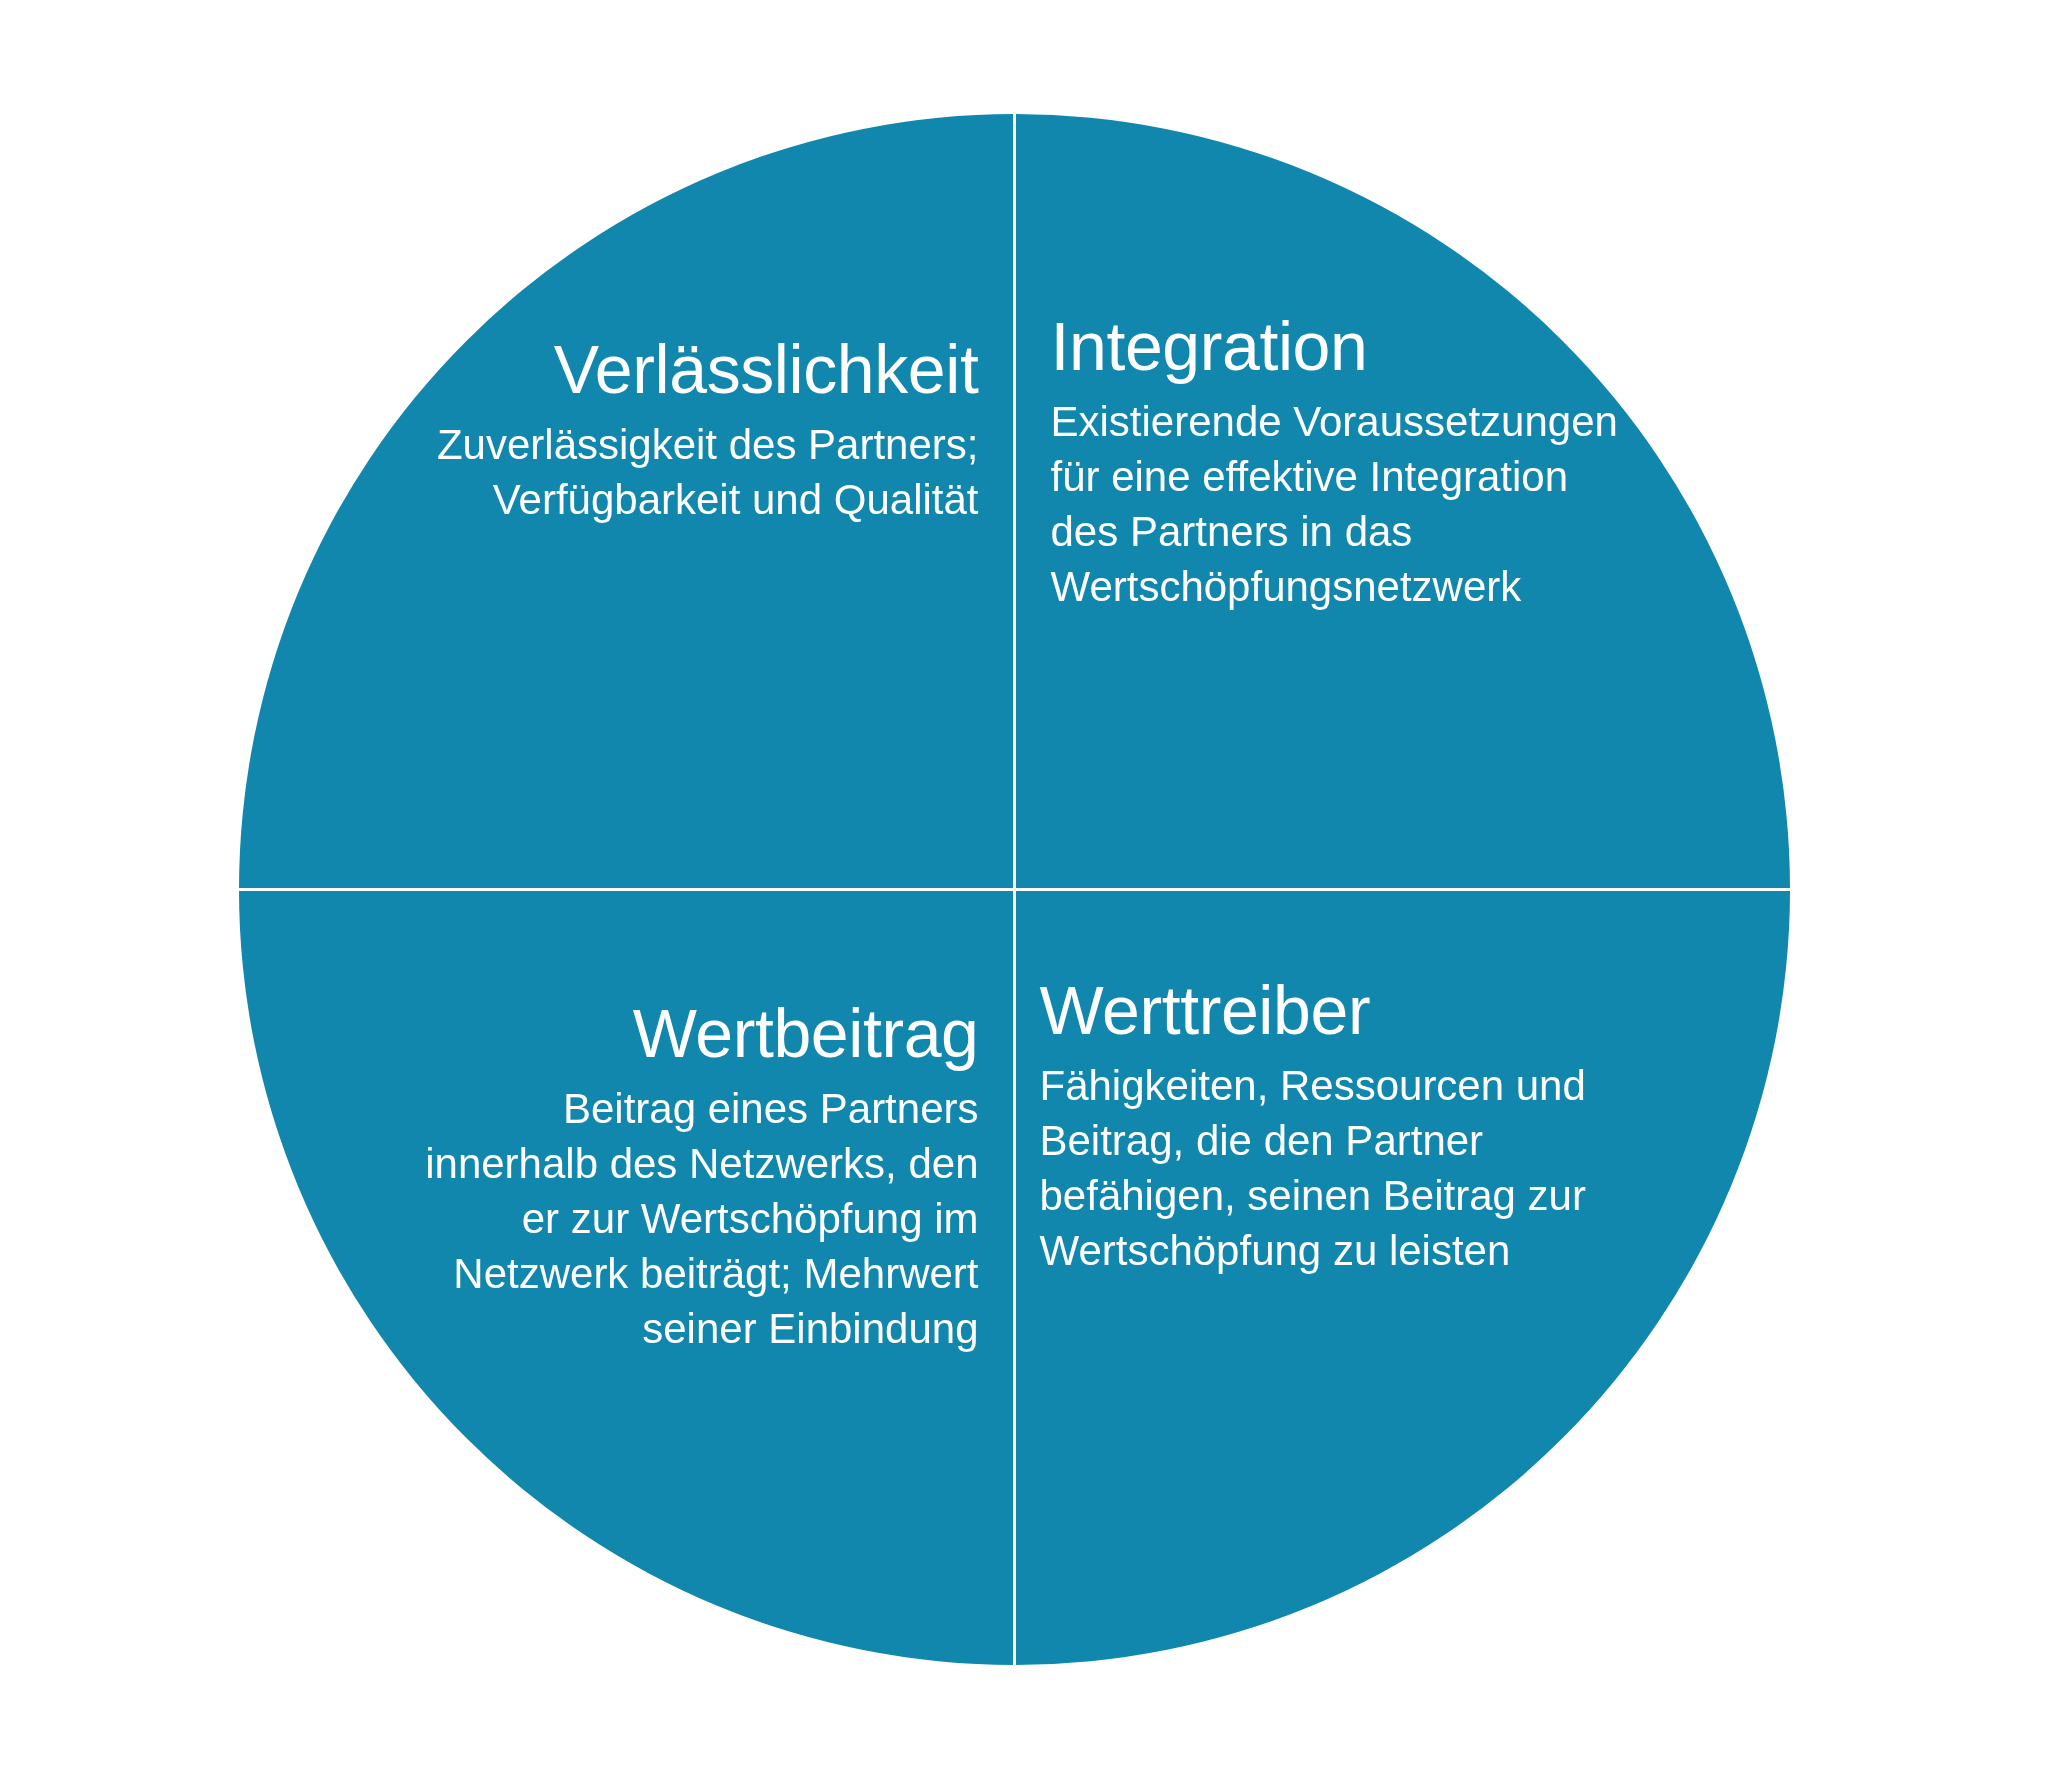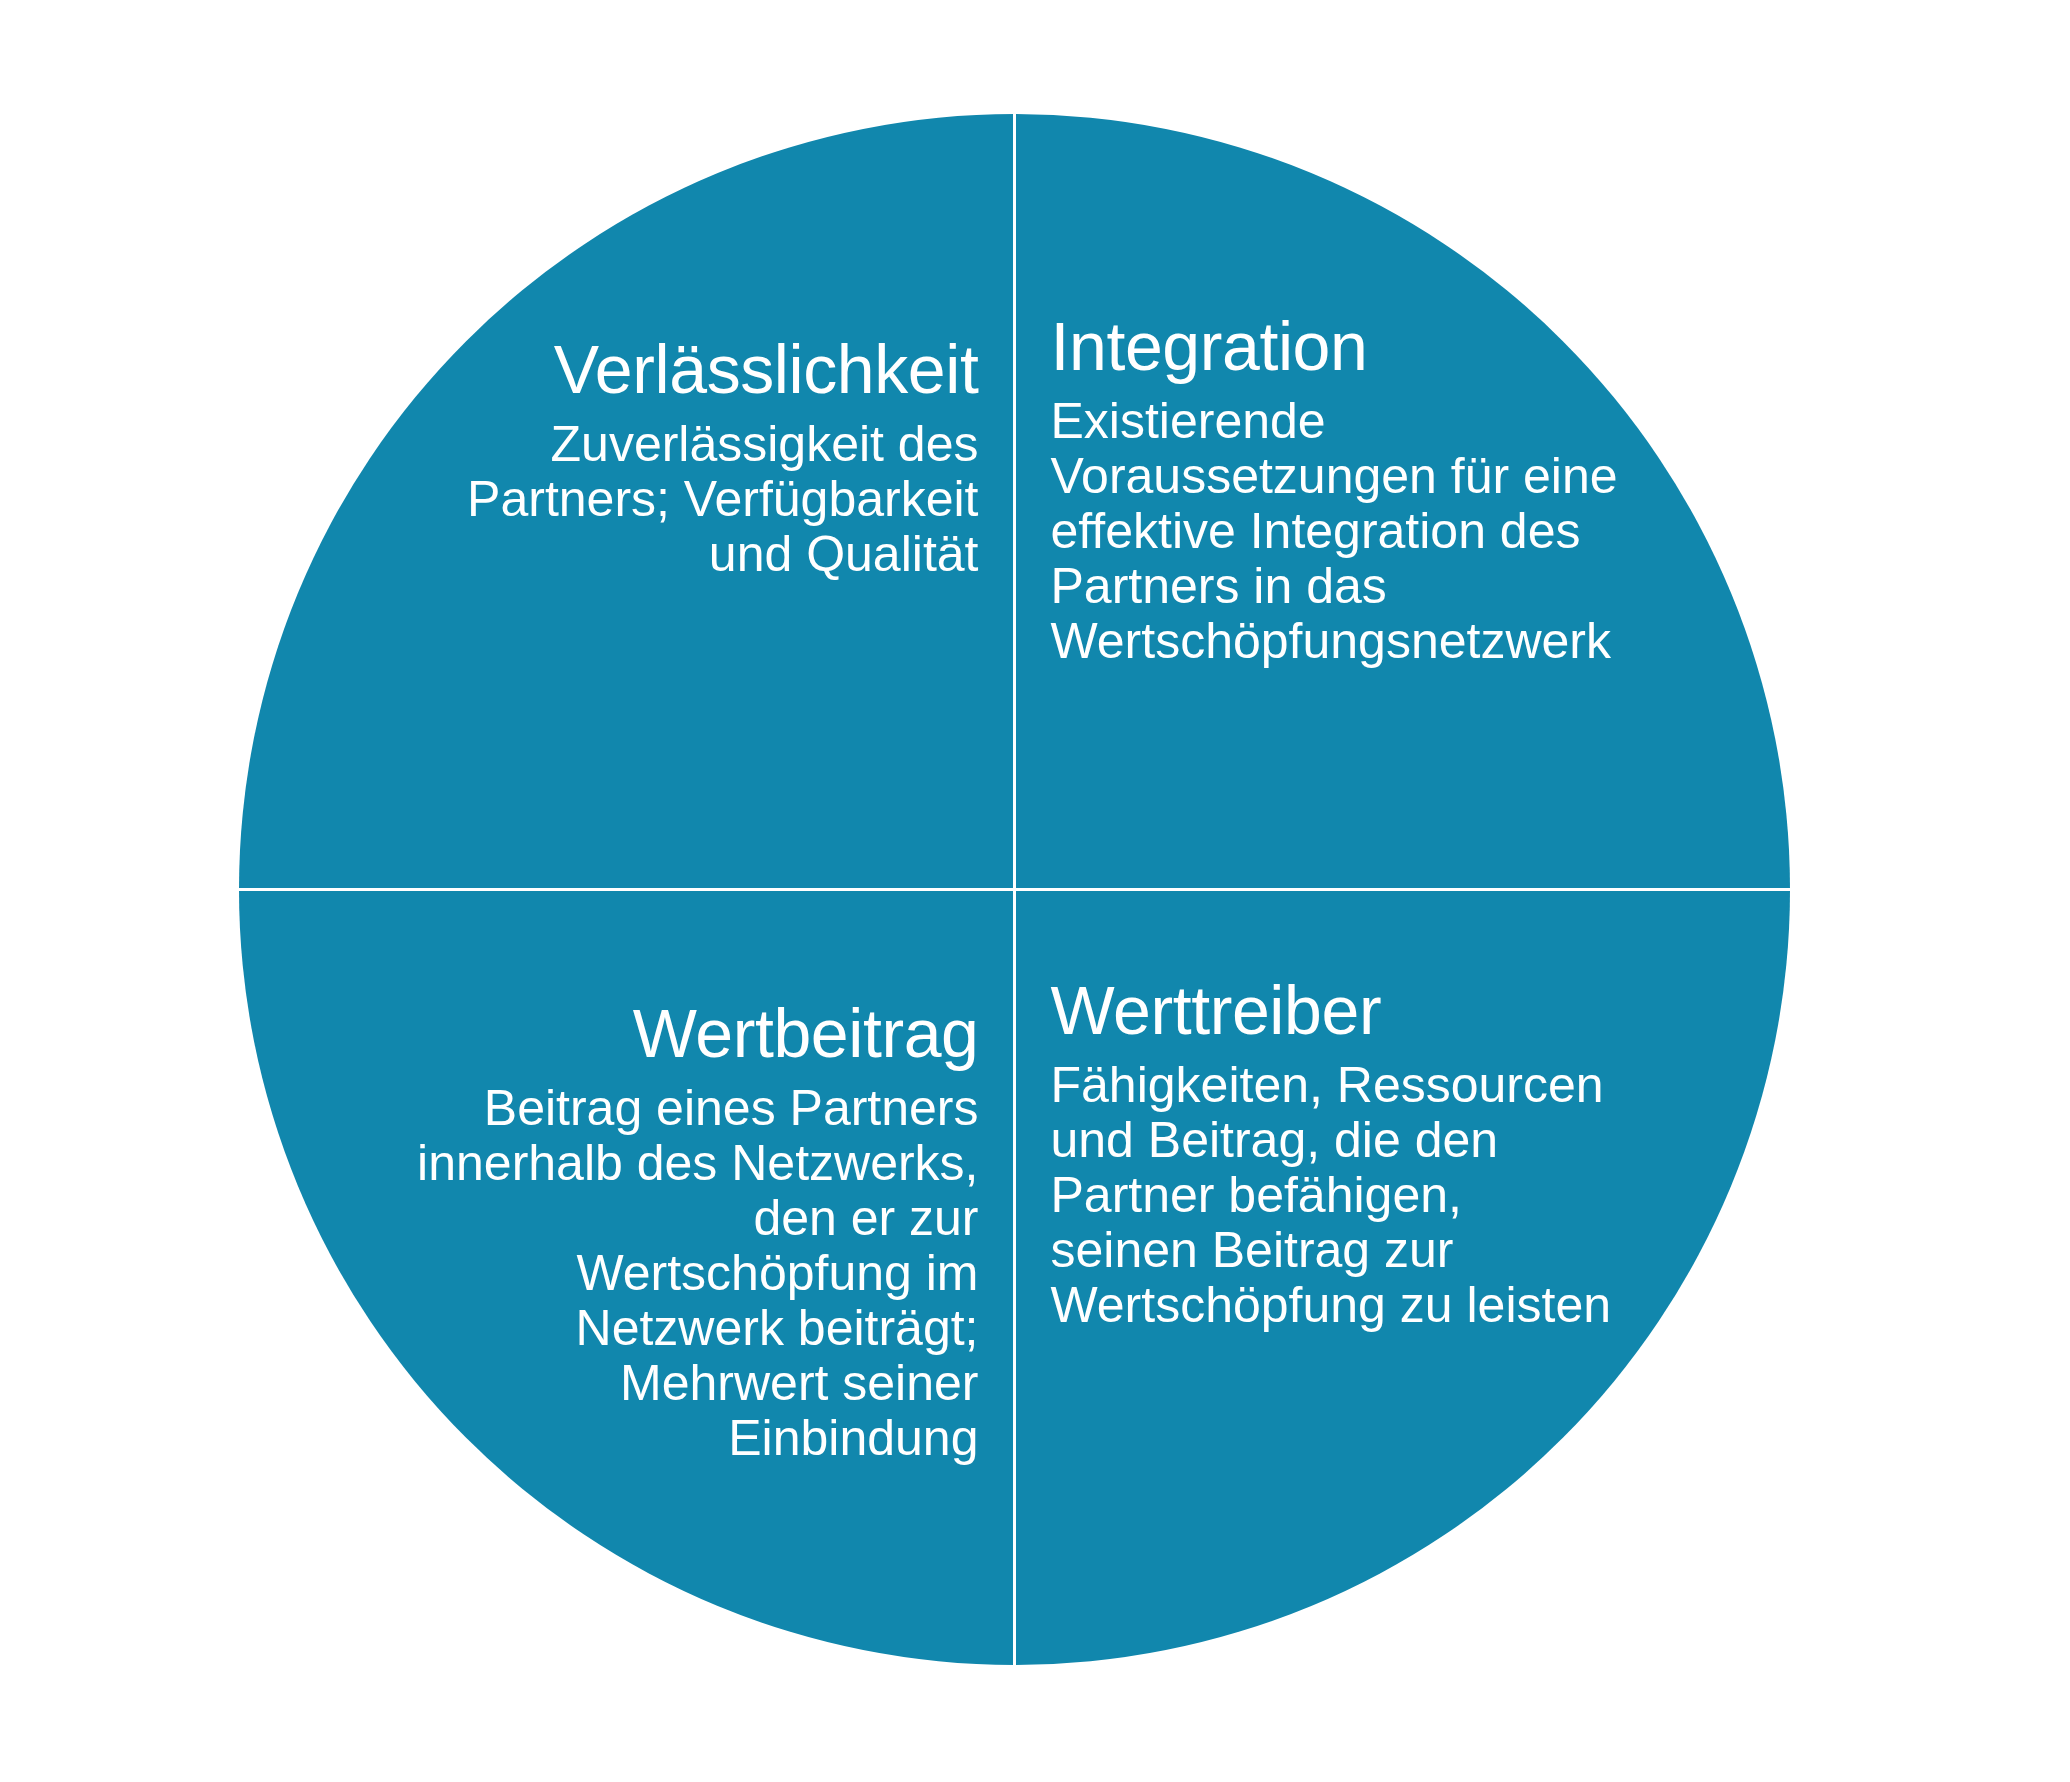--- a/index.html
+++ b/index.html
@@ -86,35 +86,35 @@
     left: 36px;
     top: 194px;
   }
   
   .q-bl .block {
     right: 36px;
     top: 82px;
   }
   
   .q-br .block {
-    left: 36px;
+    left: 25px;
     top: 82px;
   }
 
   .q-title {
     font-size: 68px;
     line-height: 77px;
     font-weight: 400;
     letter-spacing: -0.4px;
     margin: 0 0 9px 0;
     white-space: nowrap;
   }
 
   .q-desc {
-    font-size: 50px;
+    font-size: 42px;
     line-height: 55px;
     font-weight: 400;
     margin: 0;
   }
 </style>
 </head>
 <body>
 
 <div class="stage">
 

